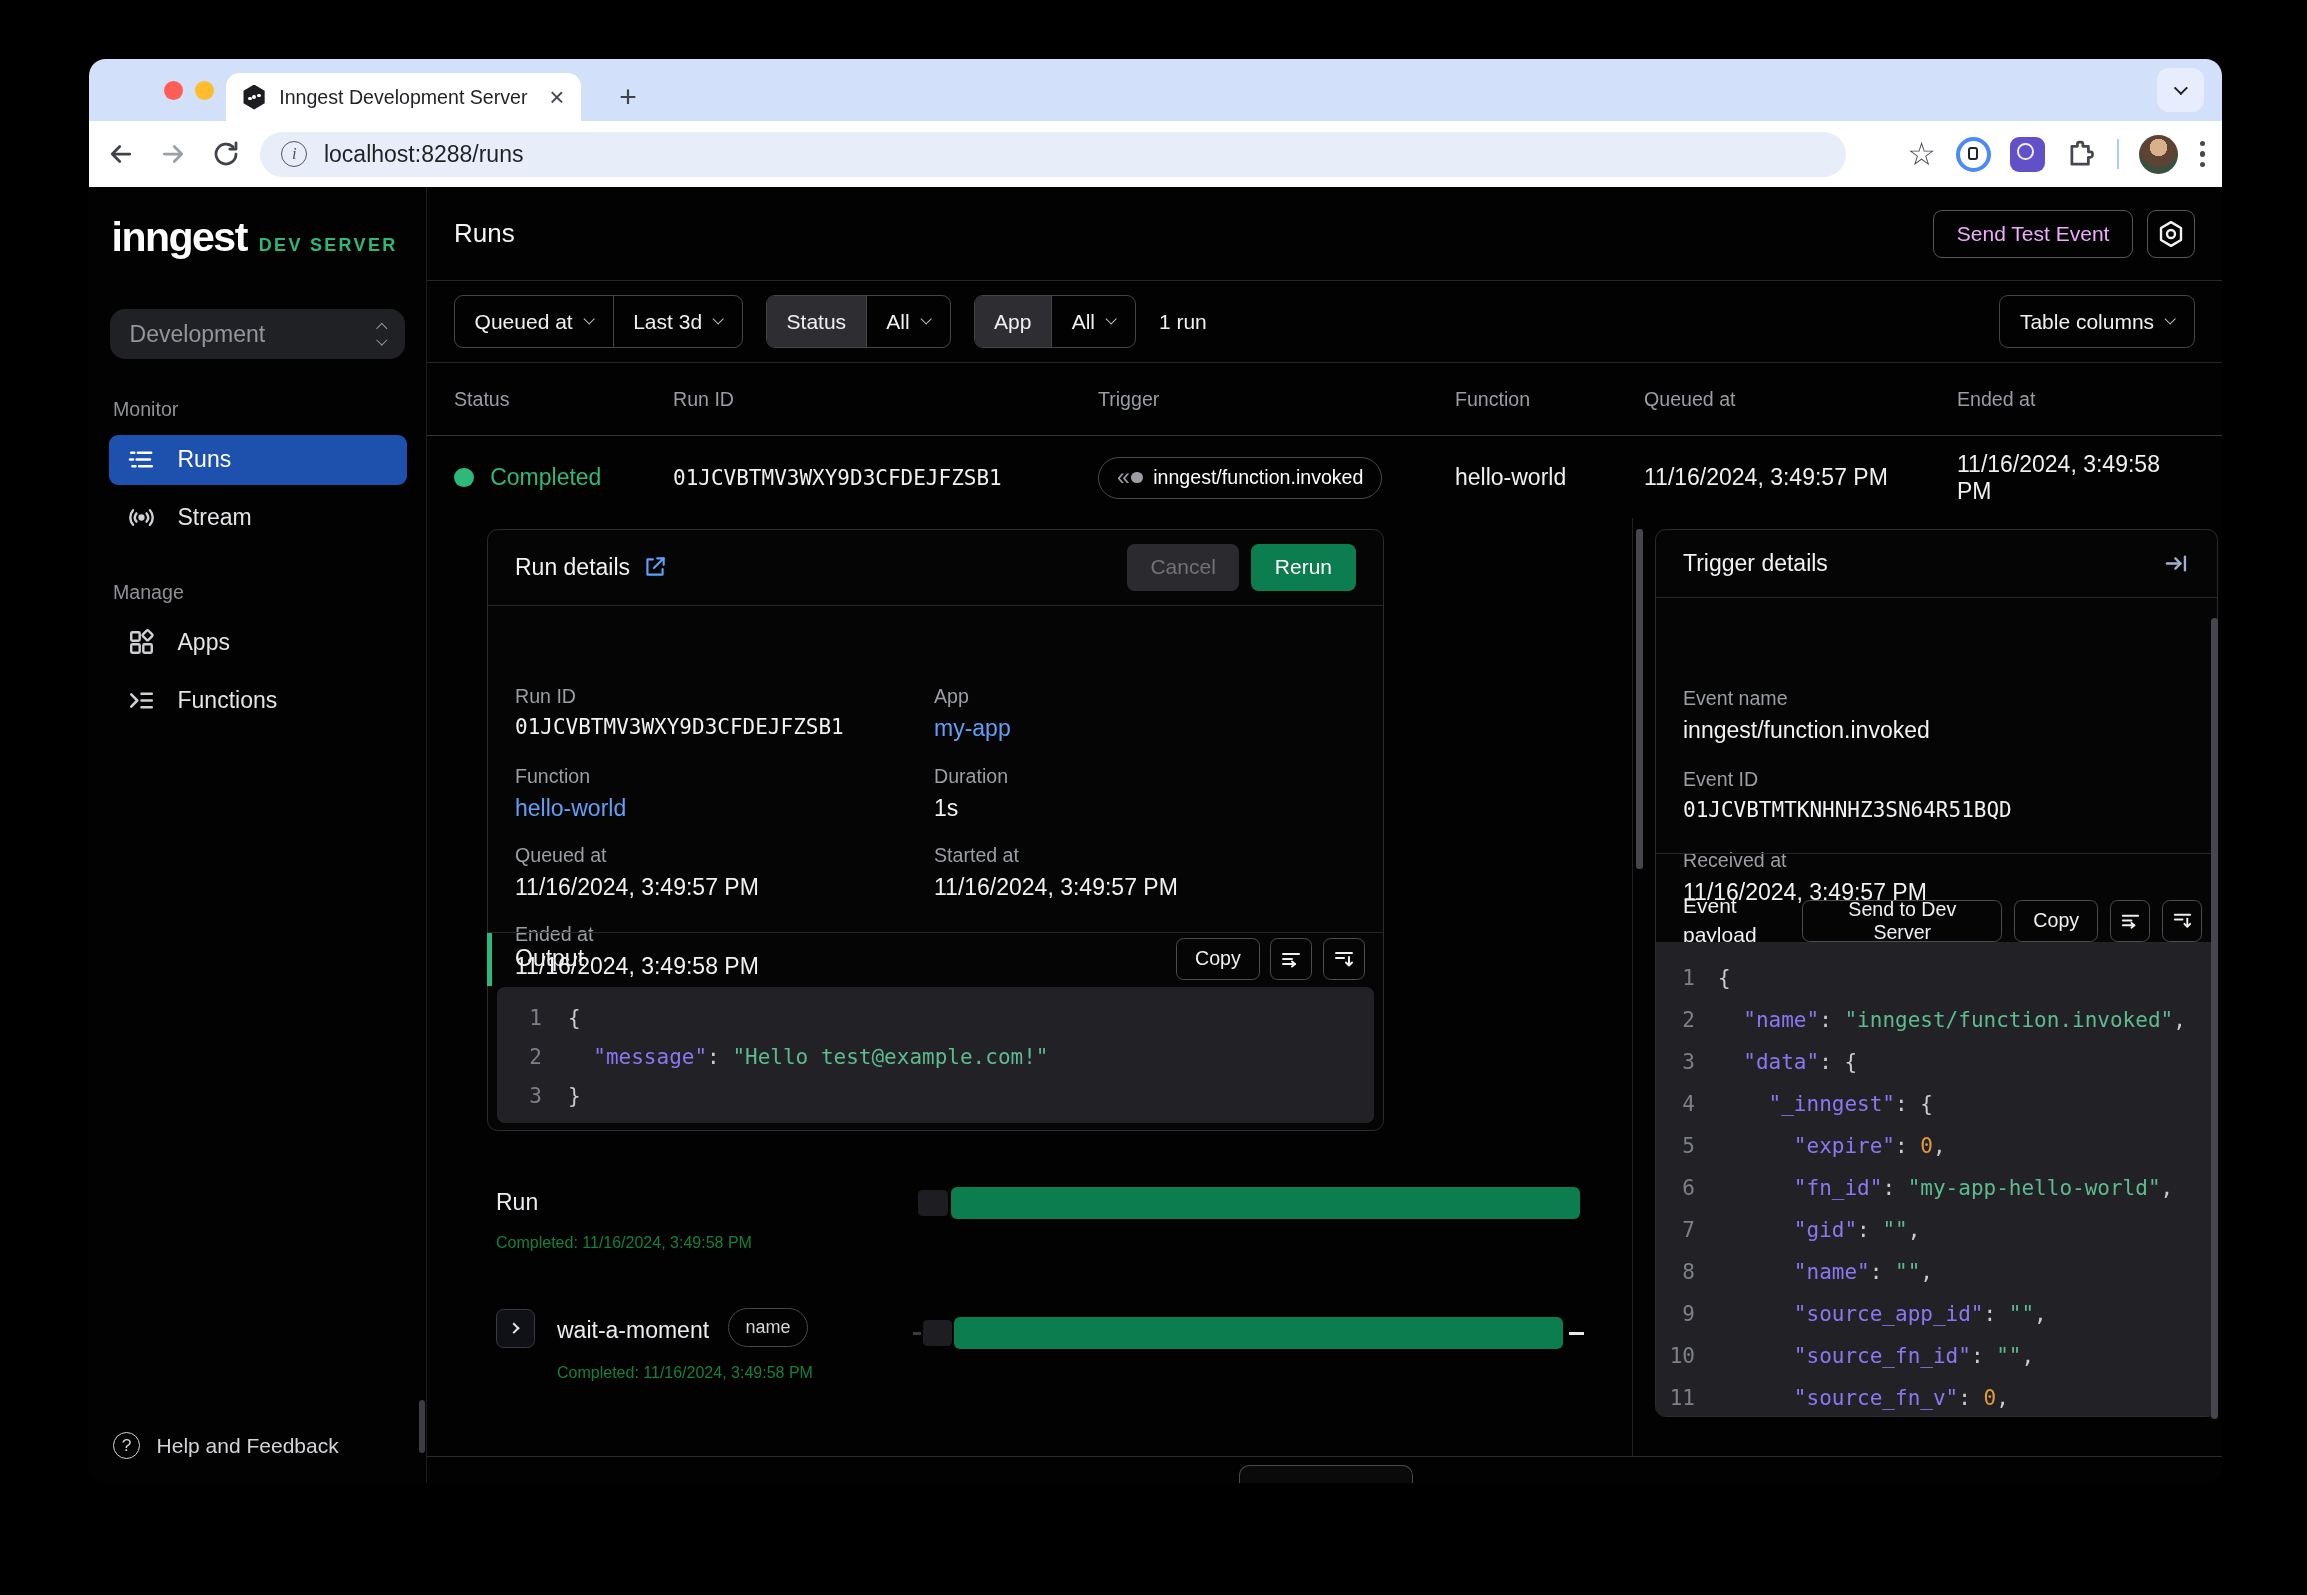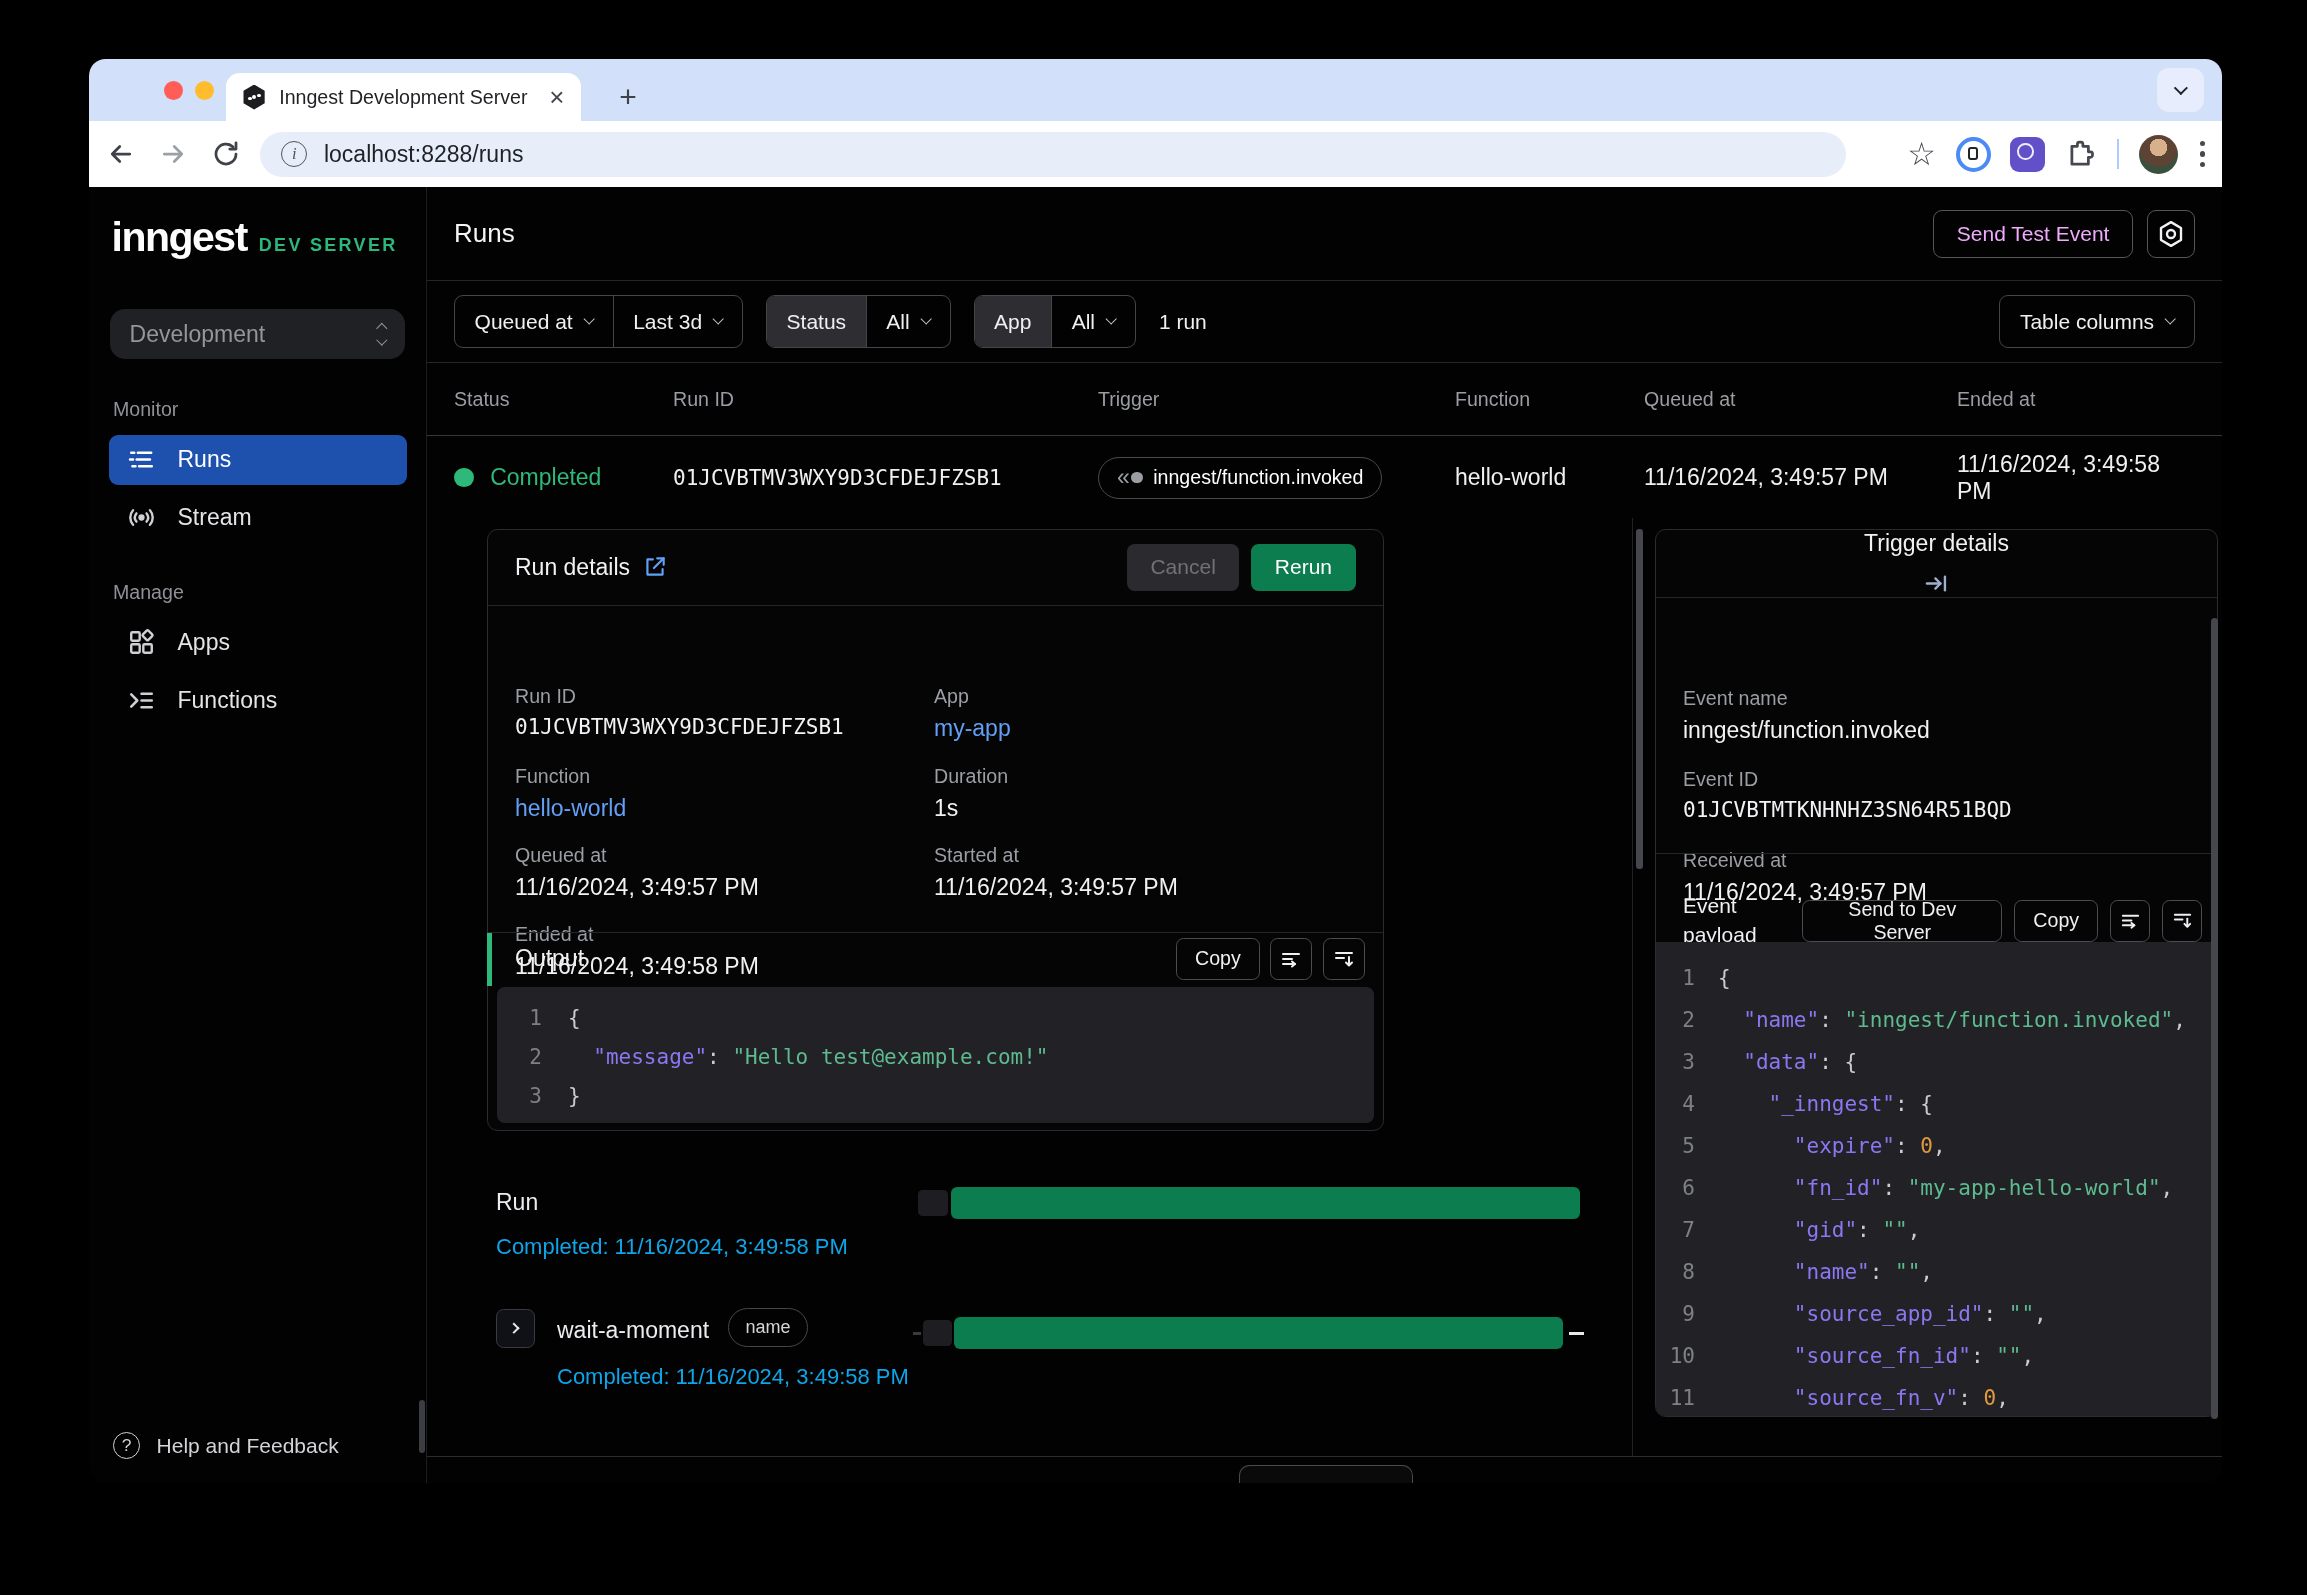--- a/index.html
+++ b/index.html
@@ -133,39 +133,39 @@
                 align-items:center; justify-content:center; background:transparent; }
   .codeblock { position:absolute; left:9px; right:9px; top:457px; bottom:6.8px; background:#222226;
                border-radius:7.6px; overflow:hidden; padding-top:12px; }
   .cl { display:flex; height:39px; align-items:center; font-family:"DejaVu Sans Mono", monospace; font-size:21px; }
   .ln { width:45px; text-align:right; color:#7e8087; flex:0 0 auto; }
   .lc { margin-left:26px; white-space:pre; }
   .t-k { color:var(--code-key,#8b77f2); } .t-s { color:var(--code-string,#5dbb8f); }
   .t-n { color:var(--code-number,#e09a3e); } .t-p { color:#c9ccd1; }
 
   .tl-label { position:absolute; font-size:23px; color:#ececf0; }
-  .tl-sub { position:absolute; font-size:22px; color:#0ea5e9; }
+  .tl-sub { position:absolute; font-size:16px; color:#15803d; }
   .bar { position:absolute; height:32px; border-radius:6px; background:var(--accent-green,#0b7d4f); }
   .bar-dark { position:absolute; height:26px; border-radius:4.5px; background:#1e1e22; }
   .bar-dash { position:absolute; height:3px; background:#e8e8ea; }
   .chev-btn { position:absolute; width:39px; height:39px; border:1.1px solid #3a3b41; background:#0f1116;
               border-radius:7.6px; display:flex; align-items:center; justify-content:center; }
   .chev-btn .chev { width:8.3px; height:8.3px; transform:rotate(-45deg); color:#e8e8ea; margin-left:-3px; }
   .badge { position:absolute; height:39px; border:1.1px solid #47474c; border-radius:19.6px; display:flex;
            align-items:center; padding:0 16.6px; font-size:18px; color:#d6d6da; }
 
   .split-line { position:absolute; top:0; height:938px; width:0.8px; background:#222226; }
   .pane-thumb { position:absolute; width:6.8px; border-radius:3px; background:#46474d; }
   .hr-bottom { position:absolute; left:0; right:0; top:938px; height:0.8px; background:#2c2c30; }
   .cut-btn { position:absolute; left:812px; top:947px; width:174px; height:18px; border:1.1px solid #4a4a4f;
              border-bottom:none; border-radius:10.6px 10.6px 0 0; background:#0a0a0b; }
 
   .card2 { left:1228px; top:10.6px; width:563px; height:888px; }
   .c2-h { height:68px; display:flex; align-items:center; justify-content:space-between; padding:0 27px;
-          border-bottom:0.8px solid #26262a;flex-direction:column; }
+          border-bottom:0.8px solid #26262a; }
   .c2-h .ttl { font-size:23px; color:#f2f2f4; }
   .c2-fields { position:relative; }
   .c2f { position:absolute; left:27px; right:27px; }
   .divider2 { position:absolute; left:0; right:0; top:323px; height:0.8px; background:#26262a; }
   .payload-h { position:absolute; left:0; right:0; top:323px; height:88px; display:flex; align-items:center;
                padding:0 15px 0 27px; gap:12px;margin-top:24px; }
   .payload-title { font-size:21px; color:#f0f0f2; width:113px; line-height:1.35; }
   .payload-code { position:absolute; left:0; right:0; top:412px; bottom:0; background:#222226;
                   border-radius:0 0 9px 9px; overflow:hidden; padding-top:15px; }
   .payload-code .cl { height:42px; }

